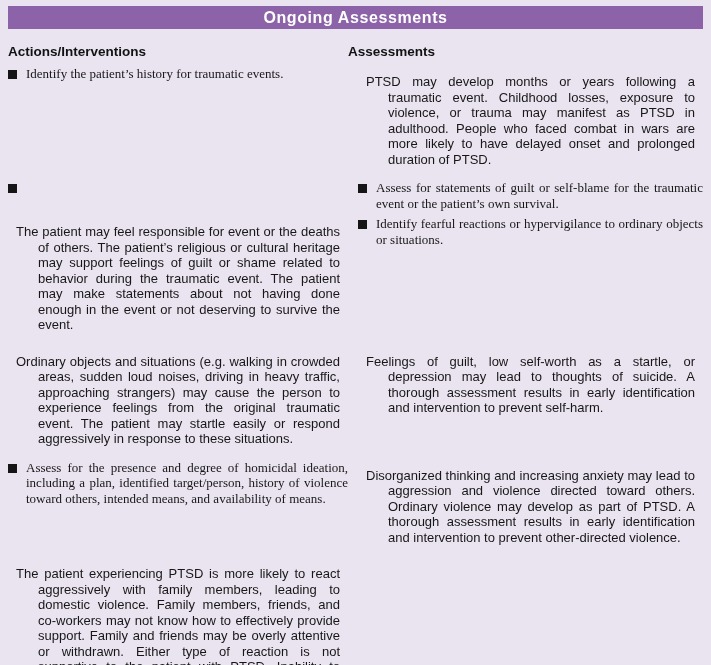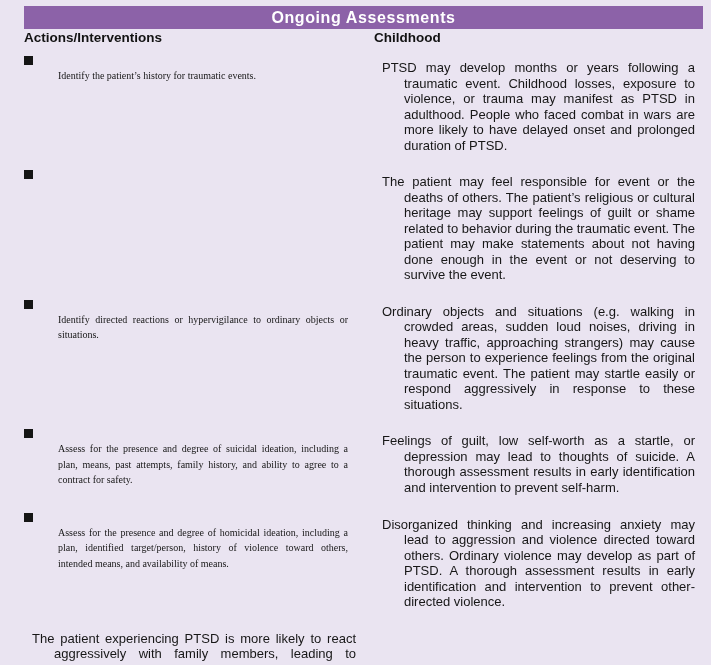--- a/index.html
+++ b/index.html
@@ -4,40 +4,40 @@
 <style>
   html, body {
     margin: 0;
     padding: 0;
   }
   .page {
     width: 711px;
     height: 665px;
     box-sizing: border-box;
     background: #eae4f1;
-    padding: 6px 8px 0 24px;
+    padding: 6px 8px 0 8px;
     overflow: hidden;
     color: #171717;
   }
   .banner {
     height: 23px;
     line-height: 23px;
     background: #8c62a8;
     color: #ffffff;
     text-align: center;
     font-family: "Liberation Sans", sans-serif;
     font-weight: bold;
     font-size: 16px;
     letter-spacing: 0.6px;
   }
   .col-headers {
     display: grid;
     grid-template-columns: 340px 1fr;
-    column-gap: 10px;
-    margin-top: 1px;
+    column-gap: 0;
+    margin-top: 15px;
     margin-bottom: 7px;
     font-family: "Liberation Sans", sans-serif;
     font-weight: bold;
     font-size: 13.5px;
     color: #121212;
   }
   .table-grid {
     display: grid;
     grid-template-columns: 340px 1fr;
     column-gap: 10px;
@@ -49,23 +49,23 @@
   }
   .bullet {
     flex: 0 0 auto;
     width: 9px;
     height: 9px;
     background: #151515;
     margin-top: 4px;
     margin-right: 9px;
   }
   .action-text {
-    margin: 16px;
+    margin: 0;
     font-family: "Liberation Serif", serif;
-    font-size: 10px;
+    font-size: 13px;
     line-height: 15.5px;
     text-align: justify;
   }
   .rationale-text {
     margin: 8px;
     font-family: Liberation Sans, sans-serif;
     font-size: 13px;
     line-height: 15.5px;
     text-align: justify;
     padding-left: 22px;
@@ -76,47 +76,47 @@
 <body>
 
 <div class="page">
 
   <div class="banner">
     <span>Ongoing Assessments</span>
   </div>
 
   <div class="col-headers">
     <div>Actions/Interventions</div>
-    <div>Childhood</div>
+    <div>Assessments</div>
   </div>
 
   <div class="table-grid">
 
     <div class="action-cell">
       <span class="bullet"></span>
       <p class="action-text">Identify the patient’s history for traumatic events.</p>
     </div>
     <p class="rationale-text">PTSD may develop months or years following a traumatic event. Childhood losses, exposure to violence, or trauma may manifest as PTSD in adulthood. People who faced combat in wars are more likely to have delayed onset and prolonged duration of PTSD.</p>
 
     <div class="action-cell">
       <span class="bullet"></span>
     </div>
 
+    <div class="action-cell">
+      <span class="bullet"></span>
+      <p class="action-text">Assess for statements of guilt or self-blame for the traumatic event or the patient’s own survival.</p>
+    </div>
     <p class="rationale-text">The patient may feel responsible for event or the deaths of others. The patient’s religious or cultural heritage may support feelings of guilt or shame related to behavior during the traumatic event. The patient may make statements about not having done enough in the event or not deserving to survive the event.</p>
 
     <div class="action-cell">
       <span class="bullet"></span>
-      <p class="action-text">Identify directed reactions or hypervigilance to ordinary objects or situations.</p>
+      <p class="action-text">Identify fearful reactions or hypervigilance to ordinary objects or situations.</p>
     </div>
     <p class="rationale-text">Ordinary objects and situations (e.g. walking in crowded areas, sudden loud noises, driving in heavy traffic, approaching strangers) may cause the person to experience feelings from the original traumatic event. The patient may startle easily or respond aggressively in response to these situations.</p>
 
-    <div class="action-cell">
-      <span class="bullet"></span>
-      <p class="action-text">Assess for the presence and degree of suicidal ideation, including a plan, means, past attempts, family history, and ability to agree to a contract for safety.</p>
-    </div>
     <p class="rationale-text">Feelings of guilt, low self-worth as a startle, or depression may lead to thoughts of suicide. A thorough assessment results in early identification and intervention to prevent self-harm.</p>
 
     <div class="action-cell">
       <span class="bullet"></span>
       <p class="action-text">Assess for the presence and degree of homicidal ideation, including a plan, identified target/person, history of violence toward others, intended means, and availability of means.</p>
     </div>
     <p class="rationale-text">Disorganized thinking and increasing anxiety may lead to aggression and violence directed toward others. Ordinary violence may develop as part of PTSD. A thorough assessment results in early identification and intervention to prevent other-directed violence.</p>
 
     <p class="rationale-text">The patient experiencing PTSD is more likely to react aggressively with family members, leading to domestic violence. Family members, friends, and co-workers may not know how to effectively provide support. Family and friends may be overly attentive or withdrawn. Either type of reaction is not supportive to the patient with PTSD. Inability to function in the workplace may lead to being</p>
 

